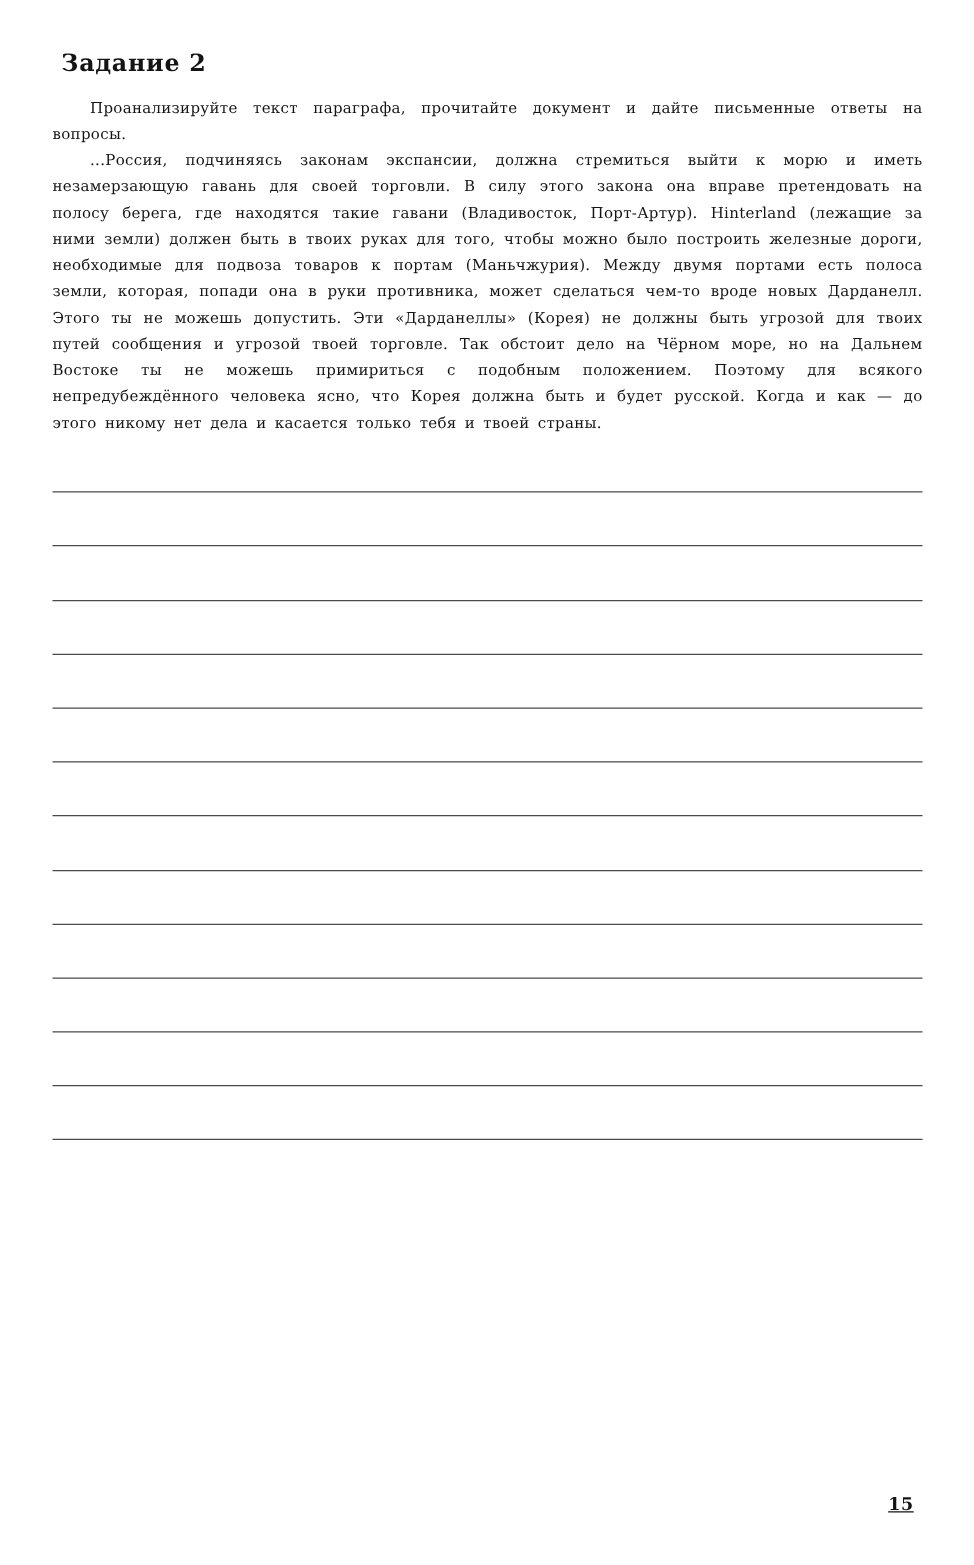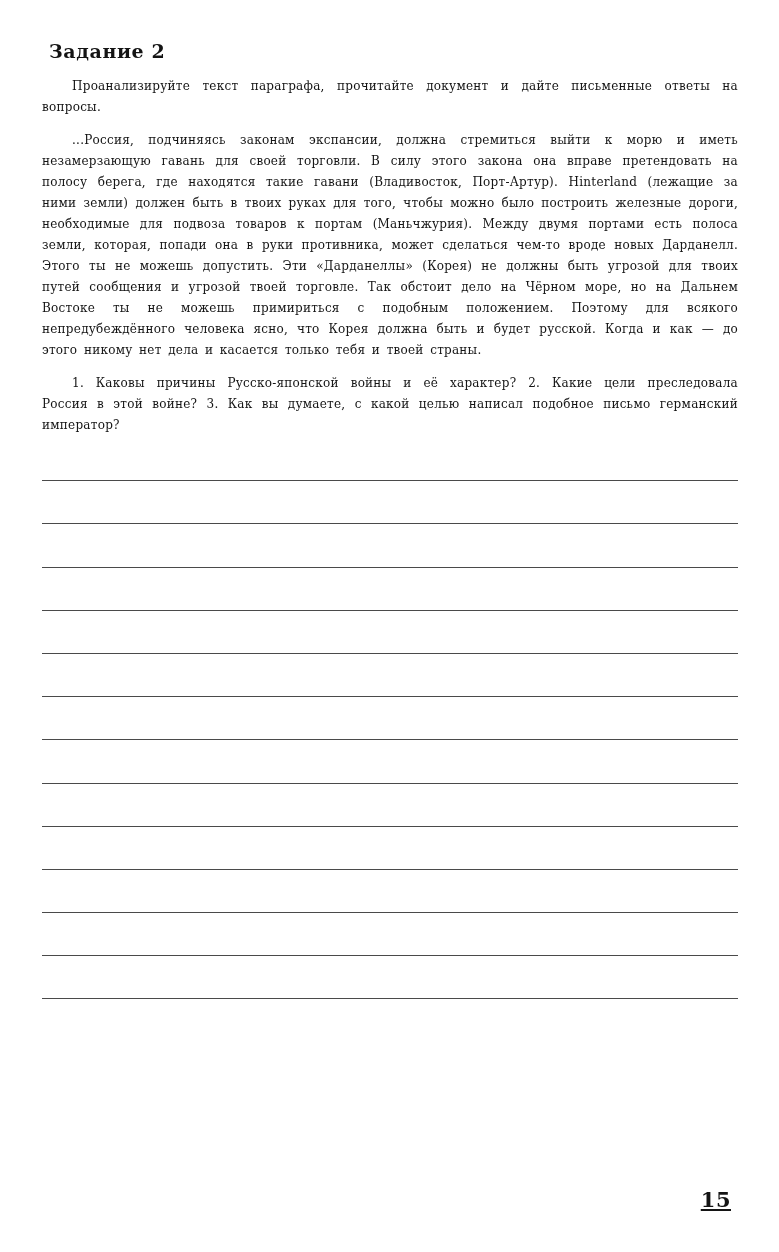--- a/index.html
+++ b/index.html
@@ -40,56 +40,55 @@
   .source-heading {
     font-size: 18.5px;
     font-weight: bold;
     font-style: italic;
     text-align: center;
     letter-spacing: 1.2px;
     word-spacing: 3px;
     margin: 11px 0 3px 0;
   }
   .letter-para {
-    margin-top: 12px;
+    margin-top: 0;
   }
   .questions-para {
     margin-top: 12px;
     word-spacing: 3.5px;
   }
   .answer-lines {
     margin-top: 2px;
   }
   .answer-line {
     height: 43.2px;
     border-bottom: 1.4px solid #4a4a4a;
   }
   .page-number {
     position: absolute;
     right: 48px;
     bottom: 40px;
-    font-size: 21px;
+    font-size: 14px;
     font-weight: bold;
     letter-spacing: 0.5px;
     text-decoration: underline;
   }
 </style>
 </head>
 <body>
 
 <div class="page">
 
   <h2 class="task-title">Задание 2</h2>
 
   <p class="para intro-para">Проанализируйте текст параграфа, прочитайте документ и дайте письменные ответы на вопросы.</p>
 
 
   <p class="para letter-para">...Россия, подчиняясь законам экспансии, должна стремиться выйти к морю и иметь незамерзающую гавань для своей торговли. В силу этого закона она вправе претендовать на полосу берега, где находятся такие гавани (Владивосток, Порт-Артур). Hinterland (лежащие за ними земли) должен быть в твоих руках для того, чтобы можно было построить железные дороги, необходимые для подвоза товаров к портам (Маньчжурия). Между двумя портами есть полоса земли, которая, попади она в руки противника, может сделаться чем-то вроде новых Дарданелл. Этого ты не можешь допустить. Эти «Дарданеллы» (Корея) не должны быть угрозой для твоих путей сообщения и угрозой твоей торговле. Так обстоит дело на Чёрном море, но на Дальнем Востоке ты не можешь примириться с подобным положением. Поэтому для всякого непредубеждённого человека ясно, что Корея должна быть и будет русской. Когда и как — до этого никому нет дела и касается только тебя и твоей страны.</p>
 
-  <p class="para questions-para">1. Каковы причины Русско-японской войны и её характер? 2. Какие цели преследовала Россия в этой войне? 3. Как вы думаете, с какой целью написал подобное письмо германский император?</p>
 
   <div class="answer-lines">
       <div class="answer-line"></div>
       <div class="answer-line"></div>
       <div class="answer-line"></div>
       <div class="answer-line"></div>
       <div class="answer-line"></div>
       <div class="answer-line"></div>
       <div class="answer-line"></div>
       <div class="answer-line"></div>

